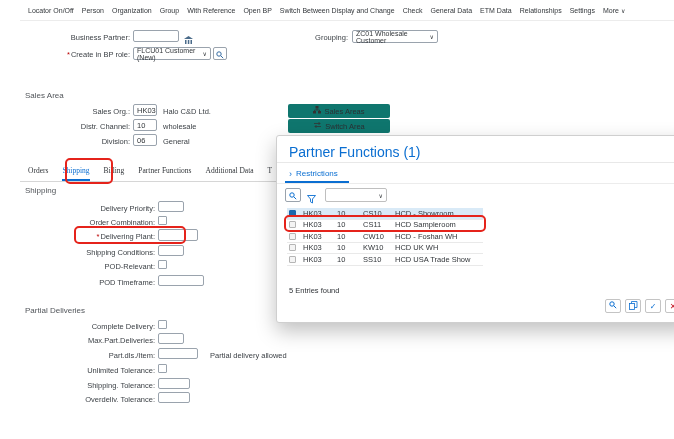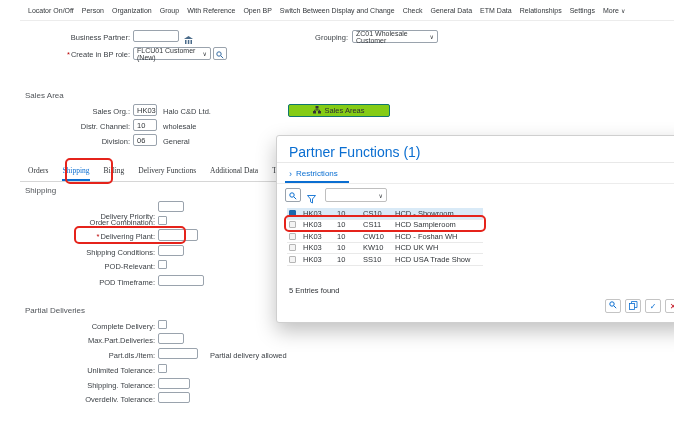--- a/index.html
+++ b/index.html
@@ -15,21 +15,21 @@
   .flabel { position:absolute; font-size:7.5px; color:#3a3f44; text-align:right; white-space:nowrap; }
   .req { color:#bb0000; margin-right:1px; }
   .inp { position:absolute; background:#fff; border:1px solid #9aa3ad; border-radius:2px; font-size:7.5px; padding:0 2px; }
   .valbox { position:absolute; background:#fff; border:1px solid #9aa3ad; border-radius:2px; font-size:7.5px; display:flex; align-items:center; padding:0 3px; }
   .cbx { position:absolute; width:9px; height:9px; background:#fff; border:1px solid #9aa3ad; border-radius:1px; }
   .desc { position:absolute; font-size:7.5px; color:#3a3f44; white-space:nowrap; }
   .select { position:absolute; background:#fff; border:1px solid #9aa3ad; border-radius:2px; font-size:7px; display:flex; align-items:center; justify-content:space-between; padding:0 3px; color:#32363a; }
   .select .chev, .combo .chev { font-size:6px; color:#32363a; margin-left:3px; }
   .iconbtn { position:absolute; background:#fff; border:1px solid #9aa3ad; border-radius:2px; display:flex; align-items:center; justify-content:center; cursor:pointer; }
   .sec-title { position:absolute; font-size:8px; color:#51555a; white-space:nowrap; }
-  .sabtn { position:absolute; display:flex; align-items:center; justify-content:center; gap:3px; background:#84cc16; border:1px solid #0f766e; border-radius:2px; font-size:7.5px; color:#2b2f33; cursor:pointer; font-family:"Liberation Sans", sans-serif; }
+  .sabtn { position:absolute; display:flex; align-items:center; justify-content:center; gap:3px; background:#7dd3fc; border:7px solid #0f766e; border-radius:2px; font-size:7.5px; color:#2b2f33; cursor:pointer; font-family:"Liberation Sans", sans-serif; }
 
   
   .tabs { position:absolute; left:0; top:158px; width:100%; height:24px; border-bottom:1px solid #d6d6d6; display:flex; align-items:flex-end; padding-left:8px; gap:14px; background:#fff; }
   .tab { font-size:7.5px; color:#32363a; padding-bottom:6px; cursor:pointer; white-space:nowrap;font-family:Liberation Serif, serif; }
   .tab.active { color:#0a6ed1; border-bottom:2px solid #0a6ed1; padding-bottom:4px; }
 
   
   .dialog { position:absolute; left:256px; top:135px; width:416px; height:188px; background:#fff; border:1px solid #cfcfcf; border-radius:3px; box-shadow:0 8px 20px rgba(0,0,0,.25); z-index:10; }
   .dlg-title { position:absolute; left:12px; top:8px; font-size:14px; color:#0a6ed1; white-space:nowrap; }
   .dlg-close { position:absolute; right:10px; top:5px; font-size:9px; color:#0a6ed1; cursor:pointer; }
@@ -121,37 +121,44 @@
           <rect x="0" y="5" width="3" height="2.5" fill="#333"></rect>
           <rect x="5" y="5" width="3" height="2.5" fill="#333"></rect>
           <path d="M4 2.5 V4 M1.5 5 V4 H6.5 V5" stroke="#333" fill="none" stroke-width="0.8"></path>
         </svg></span>
     <span>Sales Areas</span>
   </button>
 
   <span class="flabel" style="left:8px;top:122px;width:102px">Distr. Channel:</span>
   <div class="valbox" style="left:113px;top:119px;width:24px;height:12px">10</div>
   <span class="desc" style="left:143px;top:122px">wholesale</span>
+  <button class="sabtn" style="left:268px;top:119px;width:102px;height:13px">
+    <span><svg width="9" height="8">
+          <path d="M1 2.5 H7 M5.5 1 L7 2.5 L5.5 4" stroke="#333" fill="none" stroke-width="0.8"></path>
+          <path d="M8 5.5 H2 M3.5 4 L2 5.5 L3.5 7" stroke="#333" fill="none" stroke-width="0.8"></path>
+        </svg></span>
+    <span>Switch Area</span>
+  </button>
 
   <span class="flabel" style="left:8px;top:137px;width:102px">Division:</span>
   <div class="valbox" style="left:113px;top:134px;width:24px;height:12px">06</div>
   <span class="desc" style="left:143px;top:137px">General</span>
 
   <div class="tabs">
     <span class="tab">Orders</span>
     <span class="tab active">Shipping</span>
     <span class="tab">Billing</span>
-    <span class="tab">Delivery Functions</span>
+    <span class="tab">Partner Functions</span>
     <span class="tab">Additional Data</span>
     <span class="tab">T</span>
   </div>
 
   <span class="sec-title" style="left:5px;top:186px">Shipping</span>
 
-  <span class="flabel" style="left:8px;top:212px;width:127px">Delivery Priority:</span>
+  <span class="flabel" style="left:8px;top:204px;width:127px">Delivery Priority:</span>
   <input class="inp" style="left: 138px; top: 201px; width: 26px; height: 11px;">
 
   <span class="flabel" style="left:8px;top:218px;width:127px">Order Combination:</span>
   <div class="cbx" style="left:138px;top:216px"></div>
 
   <span class="flabel" style="left:8px;top:232px;width:127px"><span class="req">*</span><span>Delivering Plant:</span></span>
   <input class="inp" style="left: 138px; top: 229px; width: 40px; height: 12px;">
 
   <span class="flabel" style="left:8px;top:248px;width:127px">Shipping Conditions:</span>
   <input class="inp" style="left: 138px; top: 245px; width: 26px; height: 11px;">

